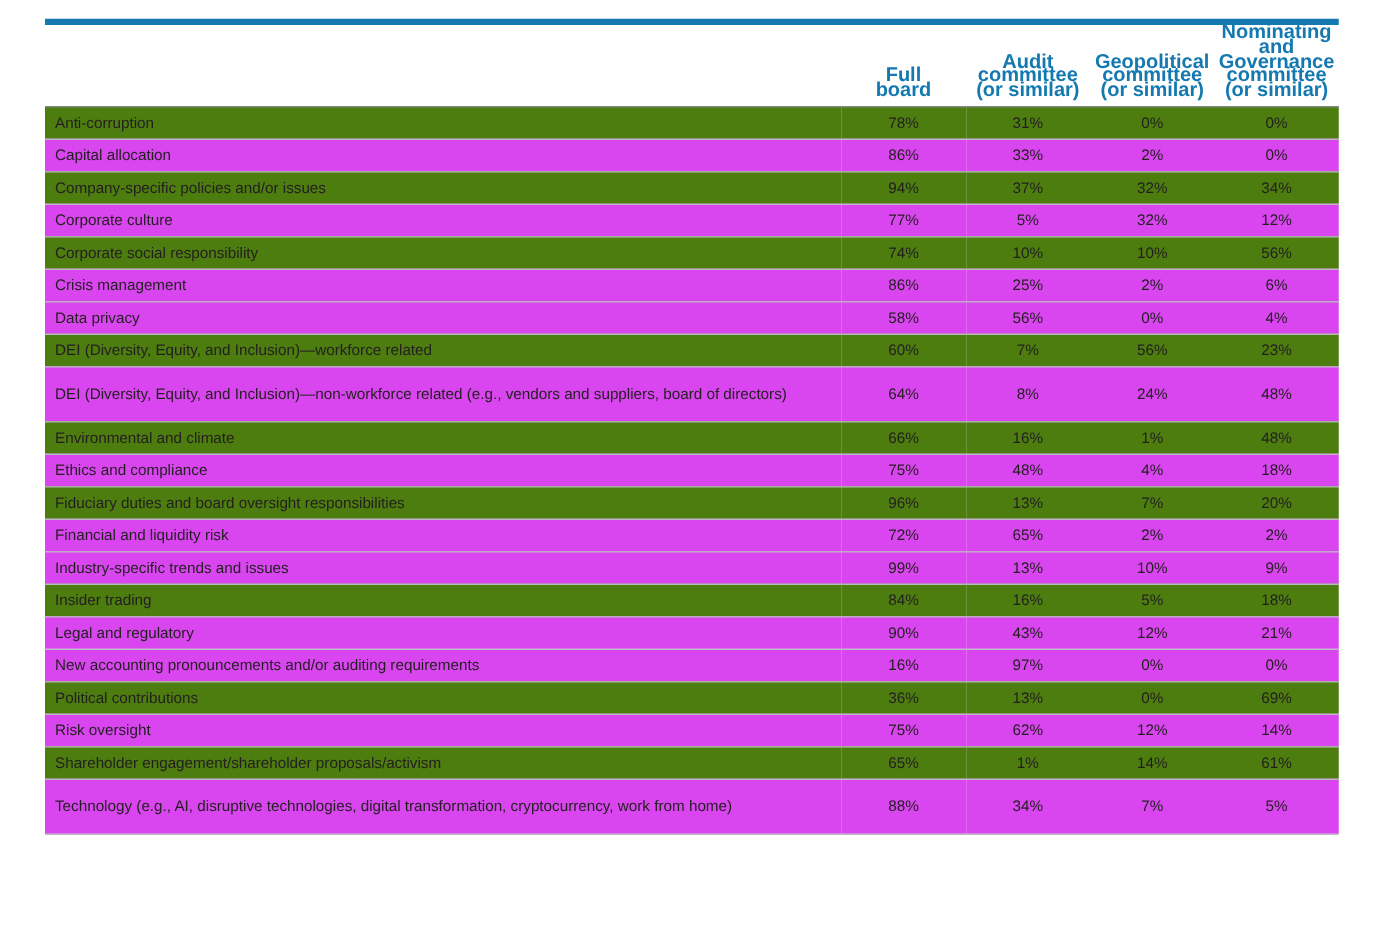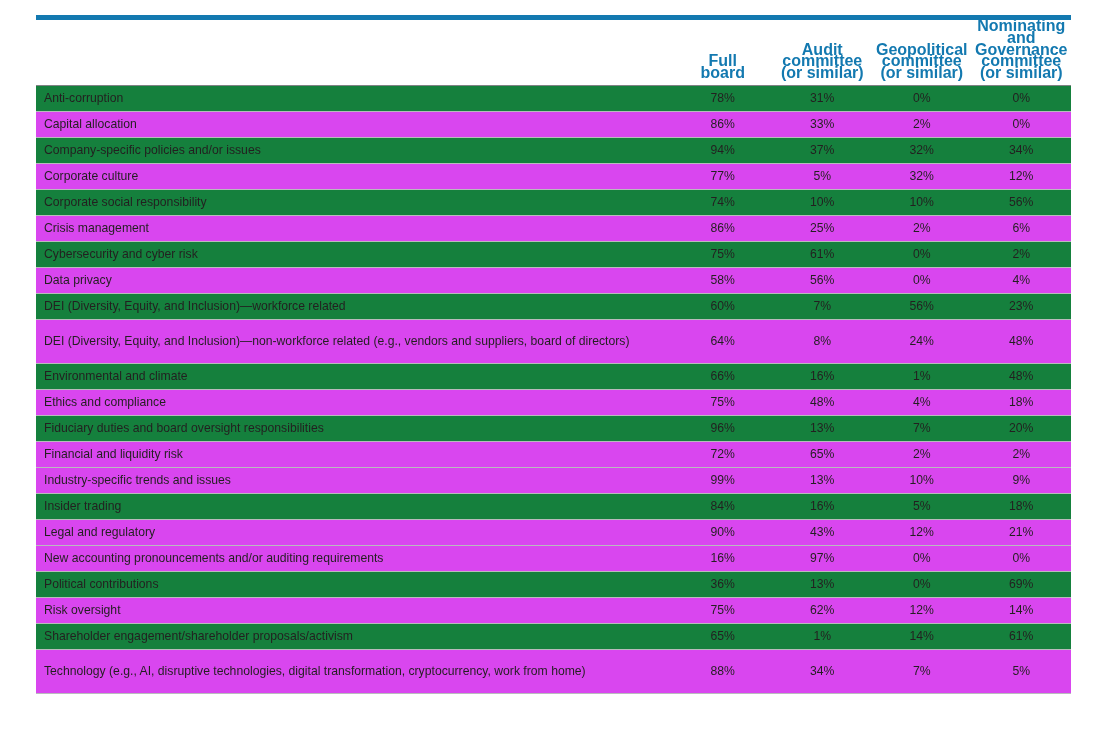--- a/index.html
+++ b/index.html
@@ -53,21 +53,21 @@
     border-bottom: 1.5px solid #808285;
   }
   thead th .hl {
     display: block;
   }
   thead tr { height: 64px; }
 
   tbody tr {
     height: 26px;
   }
-  tbody tr.odd  { background: #15803d; }
+  tbody tr.odd  { background: #4d7c0f; }
   tbody tr.even { background: #d946ef; }
 
   tbody td {
     border-bottom: 1px solid #b9bbbd;
     font-size: 12.2px;
     line-height: 14.5px;
     color: #231f20;
     padding: 0;
   }
   tbody td.topic {
@@ -156,27 +156,20 @@
           <td class="num">10%</td>
           <td class="num">56%</td>
         </tr>
         <tr class="even">
           <td class="topic">Crisis management</td>
           <td class="num">86%</td>
           <td class="num">25%</td>
           <td class="num">2%</td>
           <td class="num">6%</td>
         </tr>
-        <tr class="odd">
-          <td class="topic">Cybersecurity and cyber risk</td>
-          <td class="num">75%</td>
-          <td class="num">61%</td>
-          <td class="num">0%</td>
-          <td class="num">2%</td>
-        </tr>
         <tr class="even">
           <td class="topic">Data privacy</td>
           <td class="num">58%</td>
           <td class="num">56%</td>
           <td class="num">0%</td>
           <td class="num">4%</td>
         </tr>
         <tr class="odd">
           <td class="topic">DEI (Diversity, Equity, and Inclusion)—workforce related</td>
           <td class="num">60%</td>

